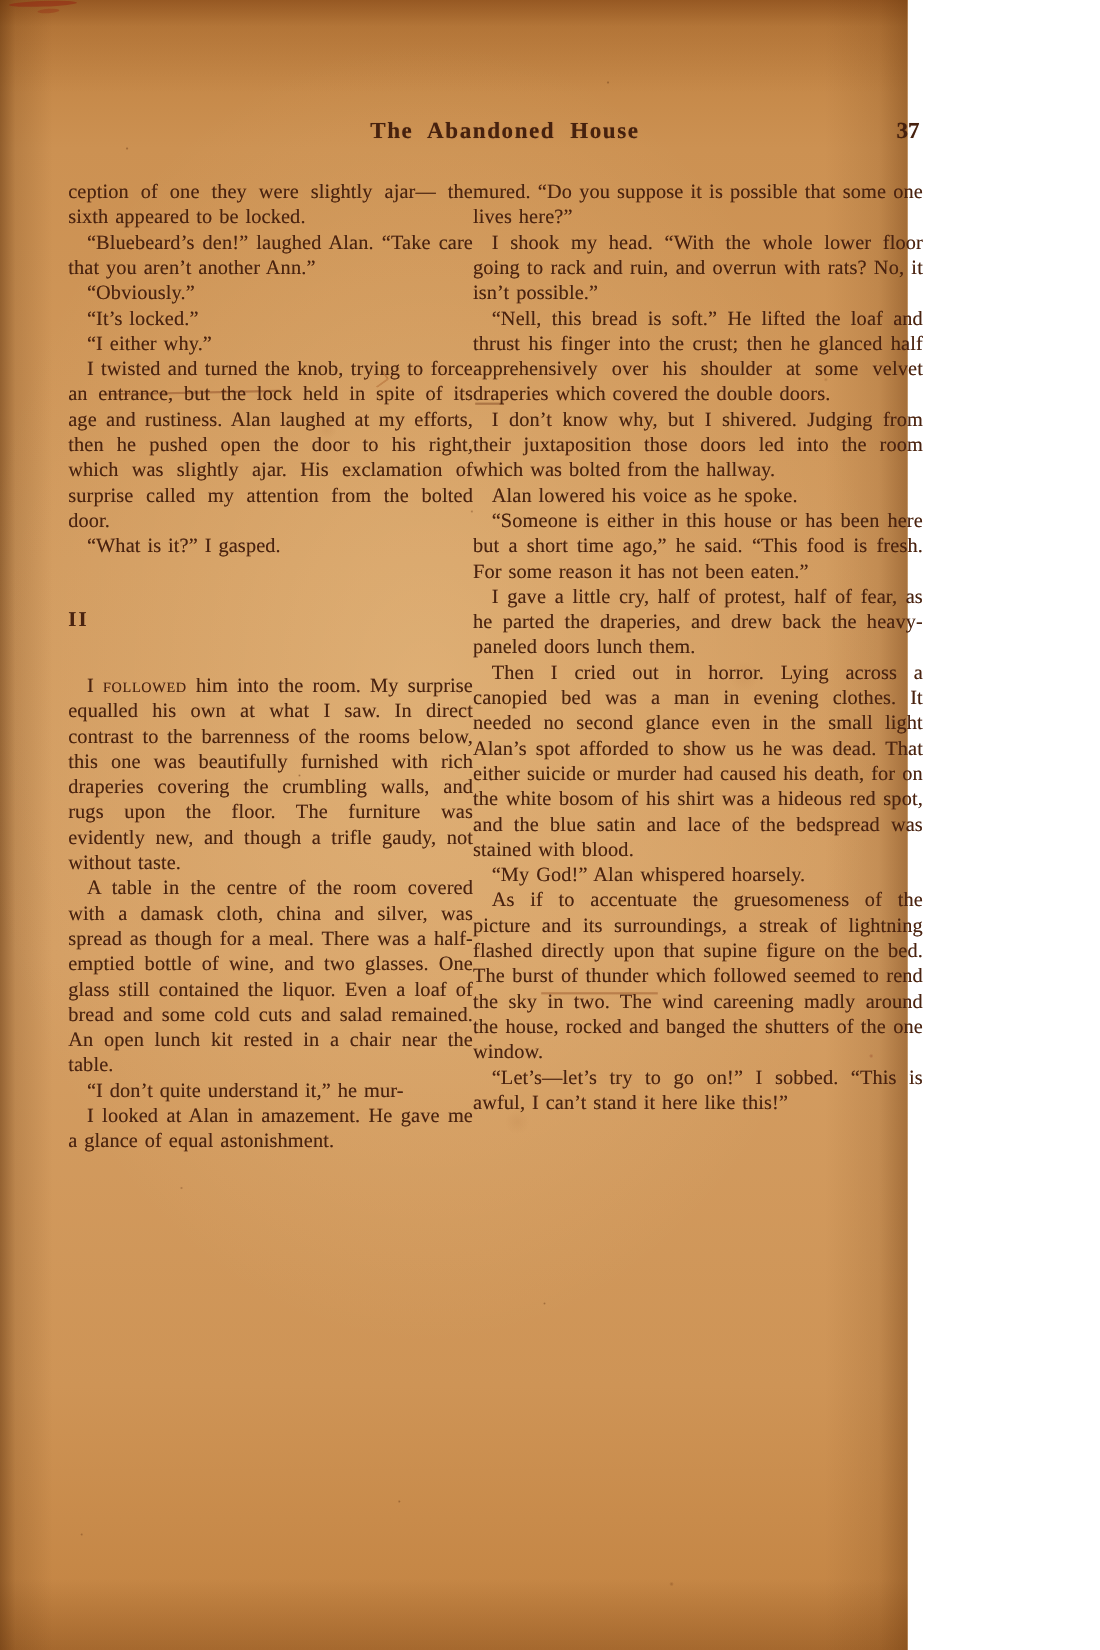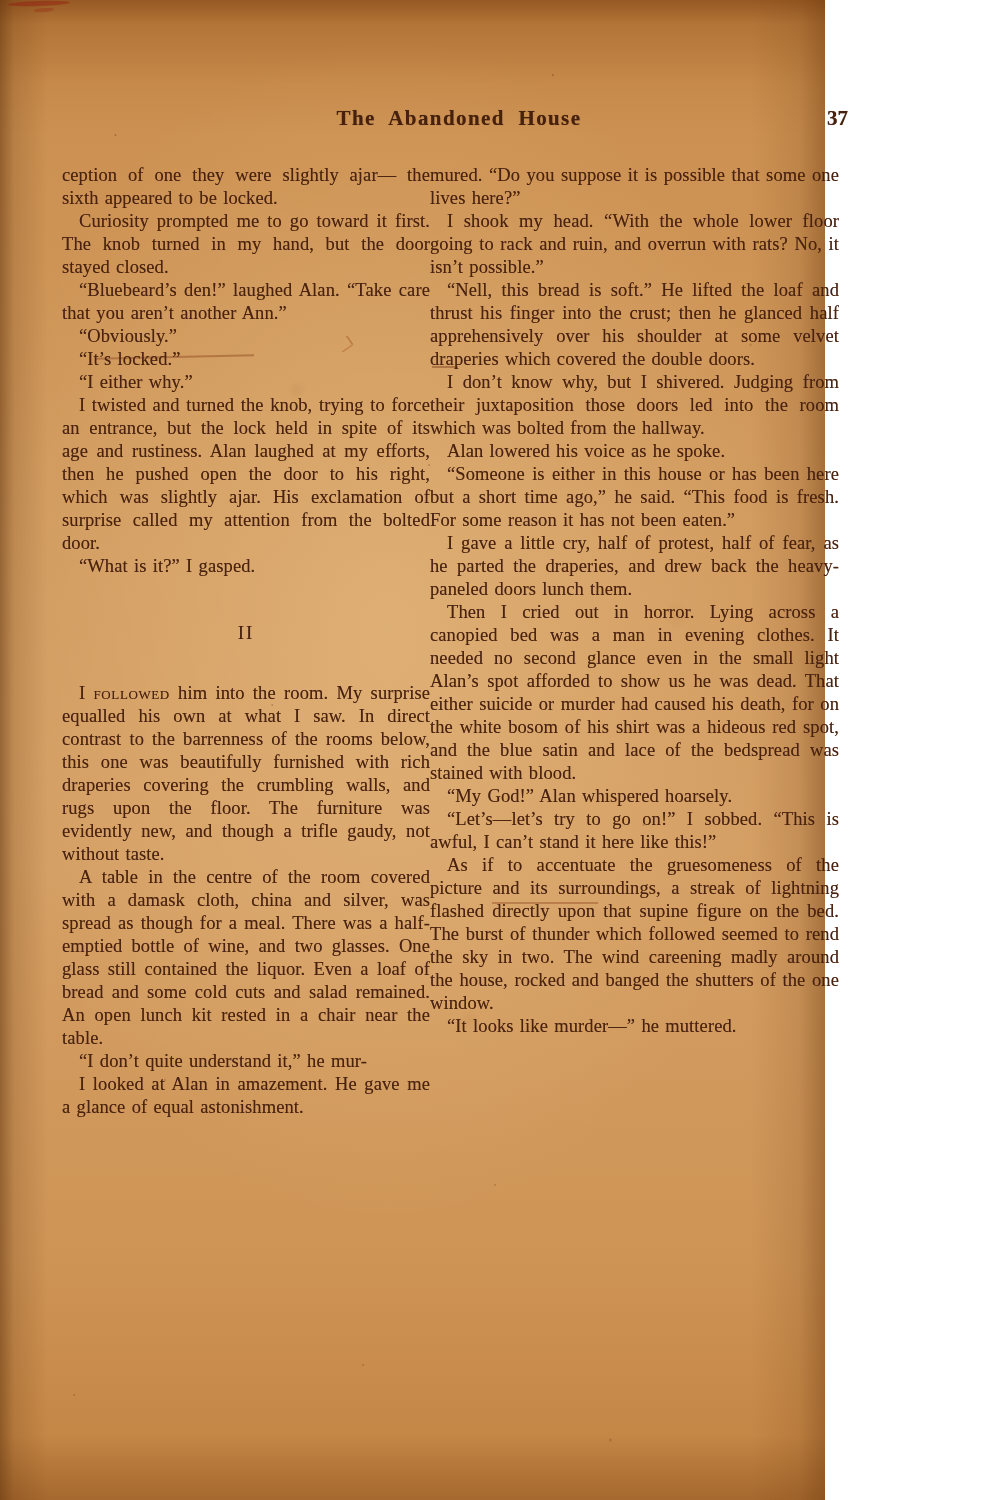--- a/index.html
+++ b/index.html
@@ -47,21 +47,21 @@
   }
   .header { position: relative; height: 26px; }
   .title {
     text-align: center;
     font-size: 21px; font-weight: bold;
     letter-spacing: 1.4px; word-spacing: 7px;
     color: #46210e;
     text-shadow: 0 0 0.7px rgba(70,33,14,0.55);
   }
   .page-number {
-    position: absolute; right: 8px; top: 0;
+    position: absolute; right: 20px; top: 0;
     font-size: 21px; font-weight: bold;
     color: #46210e;
     text-shadow: 0 0 0.7px rgba(70,33,14,0.55);
   }
   .cols { display: flex; margin-top: 32px; }
   .col { color: #4a2310; }
   .col-left  { width: 368px; }
   .col-right { width: 409px; }
   .para {
     margin: 0;
@@ -70,22 +70,22 @@
     text-align: justify;
     text-indent: 17px;
     word-spacing: 1.5px;
     letter-spacing: 0.1px;
     color: #4a2310;
     text-shadow: 0 0 0.6px rgba(74,35,16,0.5);
   }
   .para.no-indent { text-indent: 0; }
   .section-heading {
     margin: 44px 0 38px;
-    text-align: center;
-    font-size: 19px; font-weight: normal;
+    text-align: left;
+    font-size: 19px; font-weight: bold;
     letter-spacing: 2px;
     color: #4a2310;
     text-shadow: 0 0 0.6px rgba(74,35,16,0.5);
   }
   .sc { font-variant: small-caps; letter-spacing: 0.6px; }
   .mark { position: absolute; pointer-events: none; }
   .mark-red-1 { left: 8px;  top: 1px;  width: 62px; height: 5px; background: rgba(148,32,16,0.50); border-radius: 50%; transform: rotate(-2deg); }
   .mark-red-2 { left: 34px; top: 8px;  width: 20px; height: 4px; background: rgba(148,32,16,0.32); border-radius: 50%; transform: rotate(-4deg); }
   .mark-strike { left: 96px; top: 356px; width: 158px; height: 2px; background: rgba(120,52,22,0.38); transform: rotate(-1.2deg); }
   .mark-check  { left: 338px; top: 338px; width: 12px; height: 10px; border-right: 2px solid rgba(160,80,30,0.45); border-bottom: 2px solid rgba(160,80,30,0.35); transform: rotate(-35deg); border-radius: 2px; }
@@ -106,21 +106,20 @@
   <div class="mark mark-underline"></div>
 
   <div class="content">
     <div class="header">
       <div class="title">The Abandoned House</div>
       <div class="page-number">37</div>
     </div>
     <div class="cols">
       <div class="col col-left">
           <p class="para no-indent">ception of one they were slightly ajar— the sixth appeared to be locked.</p>
-          <p class="para">Curiosity prompted me to go toward it first.  The knob turned in my hand, but the door stayed closed.</p>
           <p class="para">“Bluebeard’s den!” laughed Alan. “Take care that you aren’t another Ann.”</p>
           <p class="para">“Obviously.”</p>
           <p class="para">“It’s locked.”</p>
           <p class="para">“I either why.”</p>
           <p class="para">I twisted and turned the knob, trying to force an entrance, but the lock held in spite of its age and rustiness.  Alan laughed at my efforts, then he pushed open the door to his right, which was slightly ajar.  His exclamation of surprise called my attention from the bolted door.</p>
           <p class="para">“What is it?” I gasped.</p>
           <h3 class="section-heading">II</h3>
           <p class="para">I <span class="sc">followed</span> him into the room.  My surprise equalled his own at what I saw. In direct contrast to the barrenness of the rooms below, this one was beautifully furnished with rich draperies covering the crumbling walls, and rugs upon the floor.  The furniture was evidently new, and though a trifle gaudy, not without taste.</p>
           <p class="para">A table in the centre of the room covered with a damask cloth, china and silver, was spread as though for a meal. There was a half-emptied bottle of wine, and two glasses.  One glass still contained the liquor.  Even a loaf of bread and some cold cuts and salad remained.  An open lunch kit rested in a chair near the table.</p>
           <p class="para">“I don’t quite understand it,” he mur-</p>
@@ -129,19 +128,18 @@
       <div class="col col-right">
           <p class="para no-indent">mured.  “Do you suppose it is possible that some one lives here?”</p>
           <p class="para">I shook my head.  “With the whole lower floor going to rack and ruin, and overrun with rats?  No, it isn’t possible.”</p>
           <p class="para">“Nell, this bread is soft.”  He lifted the loaf and thrust his finger into the crust; then he glanced half apprehensively over his shoulder at some velvet draperies which covered the double doors.</p>
           <p class="para">I don’t know why, but I shivered. Judging from their juxtaposition those doors led into the room which was bolted from the hallway.</p>
           <p class="para">Alan lowered his voice as he spoke.</p>
           <p class="para">“Someone is either in this house or has been here but a short time ago,” he said.  “This food is fresh.  For some reason it has not been eaten.”</p>
           <p class="para">I gave a little cry, half of protest, half of fear, as he parted the draperies, and drew back the heavy-paneled doors lunch them.</p>
           <p class="para">Then I cried out in horror.  Lying across a canopied bed was a man in evening clothes.  It needed no second glance even in the small light Alan’s spot afforded to show us he was dead. That either suicide or murder had caused his death, for on the white bosom of his shirt was a hideous red spot, and the blue satin and lace of the bedspread was stained with blood.</p>
           <p class="para">“My God!” Alan whispered hoarsely.</p>
+          <p class="para">As if to accentuate the gruesomeness of the picture and its surroundings, a streak of lightning flashed directly upon that supine figure on the bed.  The burst of thunder which followed seemed to rend the sky in two.  The wind careening madly around the house, rocked and banged the shutters of the one window.</p>
           <p class="para">“Let’s—let’s try to go on!” I sobbed. “This is awful, I can’t stand it here like this!”</p>
-          <p class="para">As if to accentuate the gruesomeness of the picture and its surroundings, a streak of lightning flashed directly upon that supine figure on the bed.  The burst of thunder which followed seemed to rend the sky in two.  The wind careening madly around the house, rocked and banged the shutters of the one window.</p>
-          <p class="para">“It looks like murder—” he muttered.</p>
         </div>
     </div>
   </div>
 </div>
 
 </body></html>

